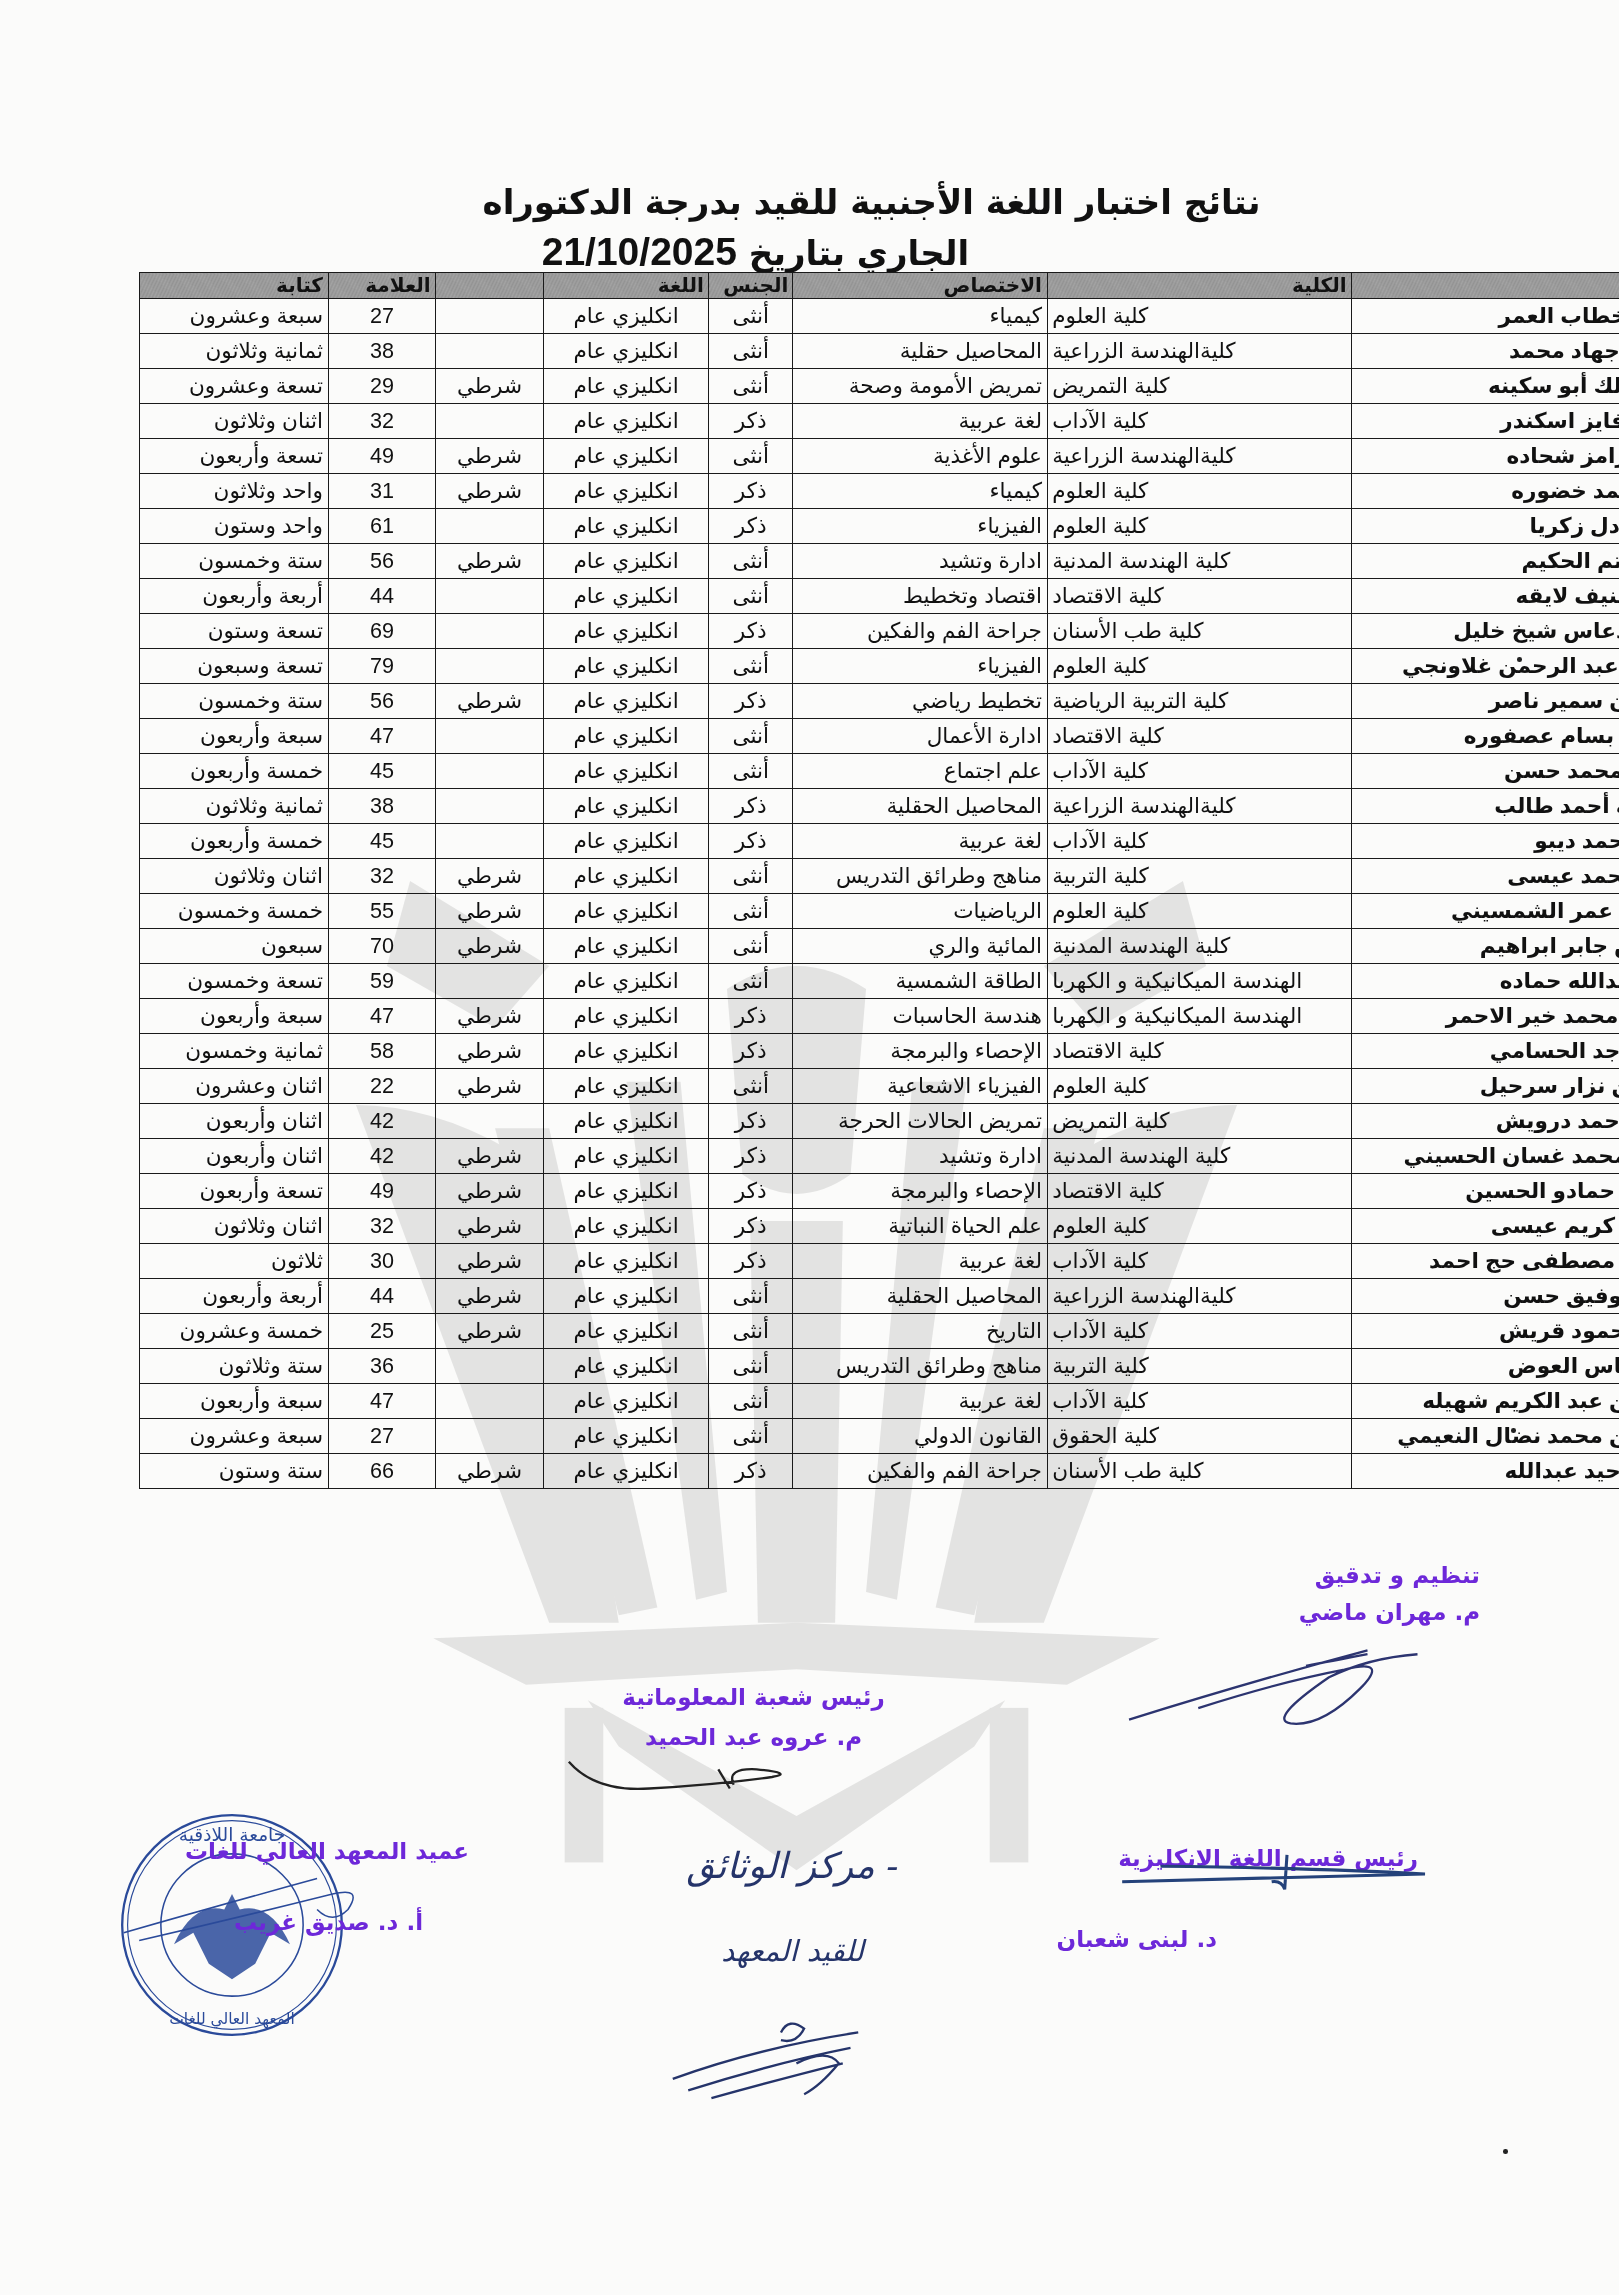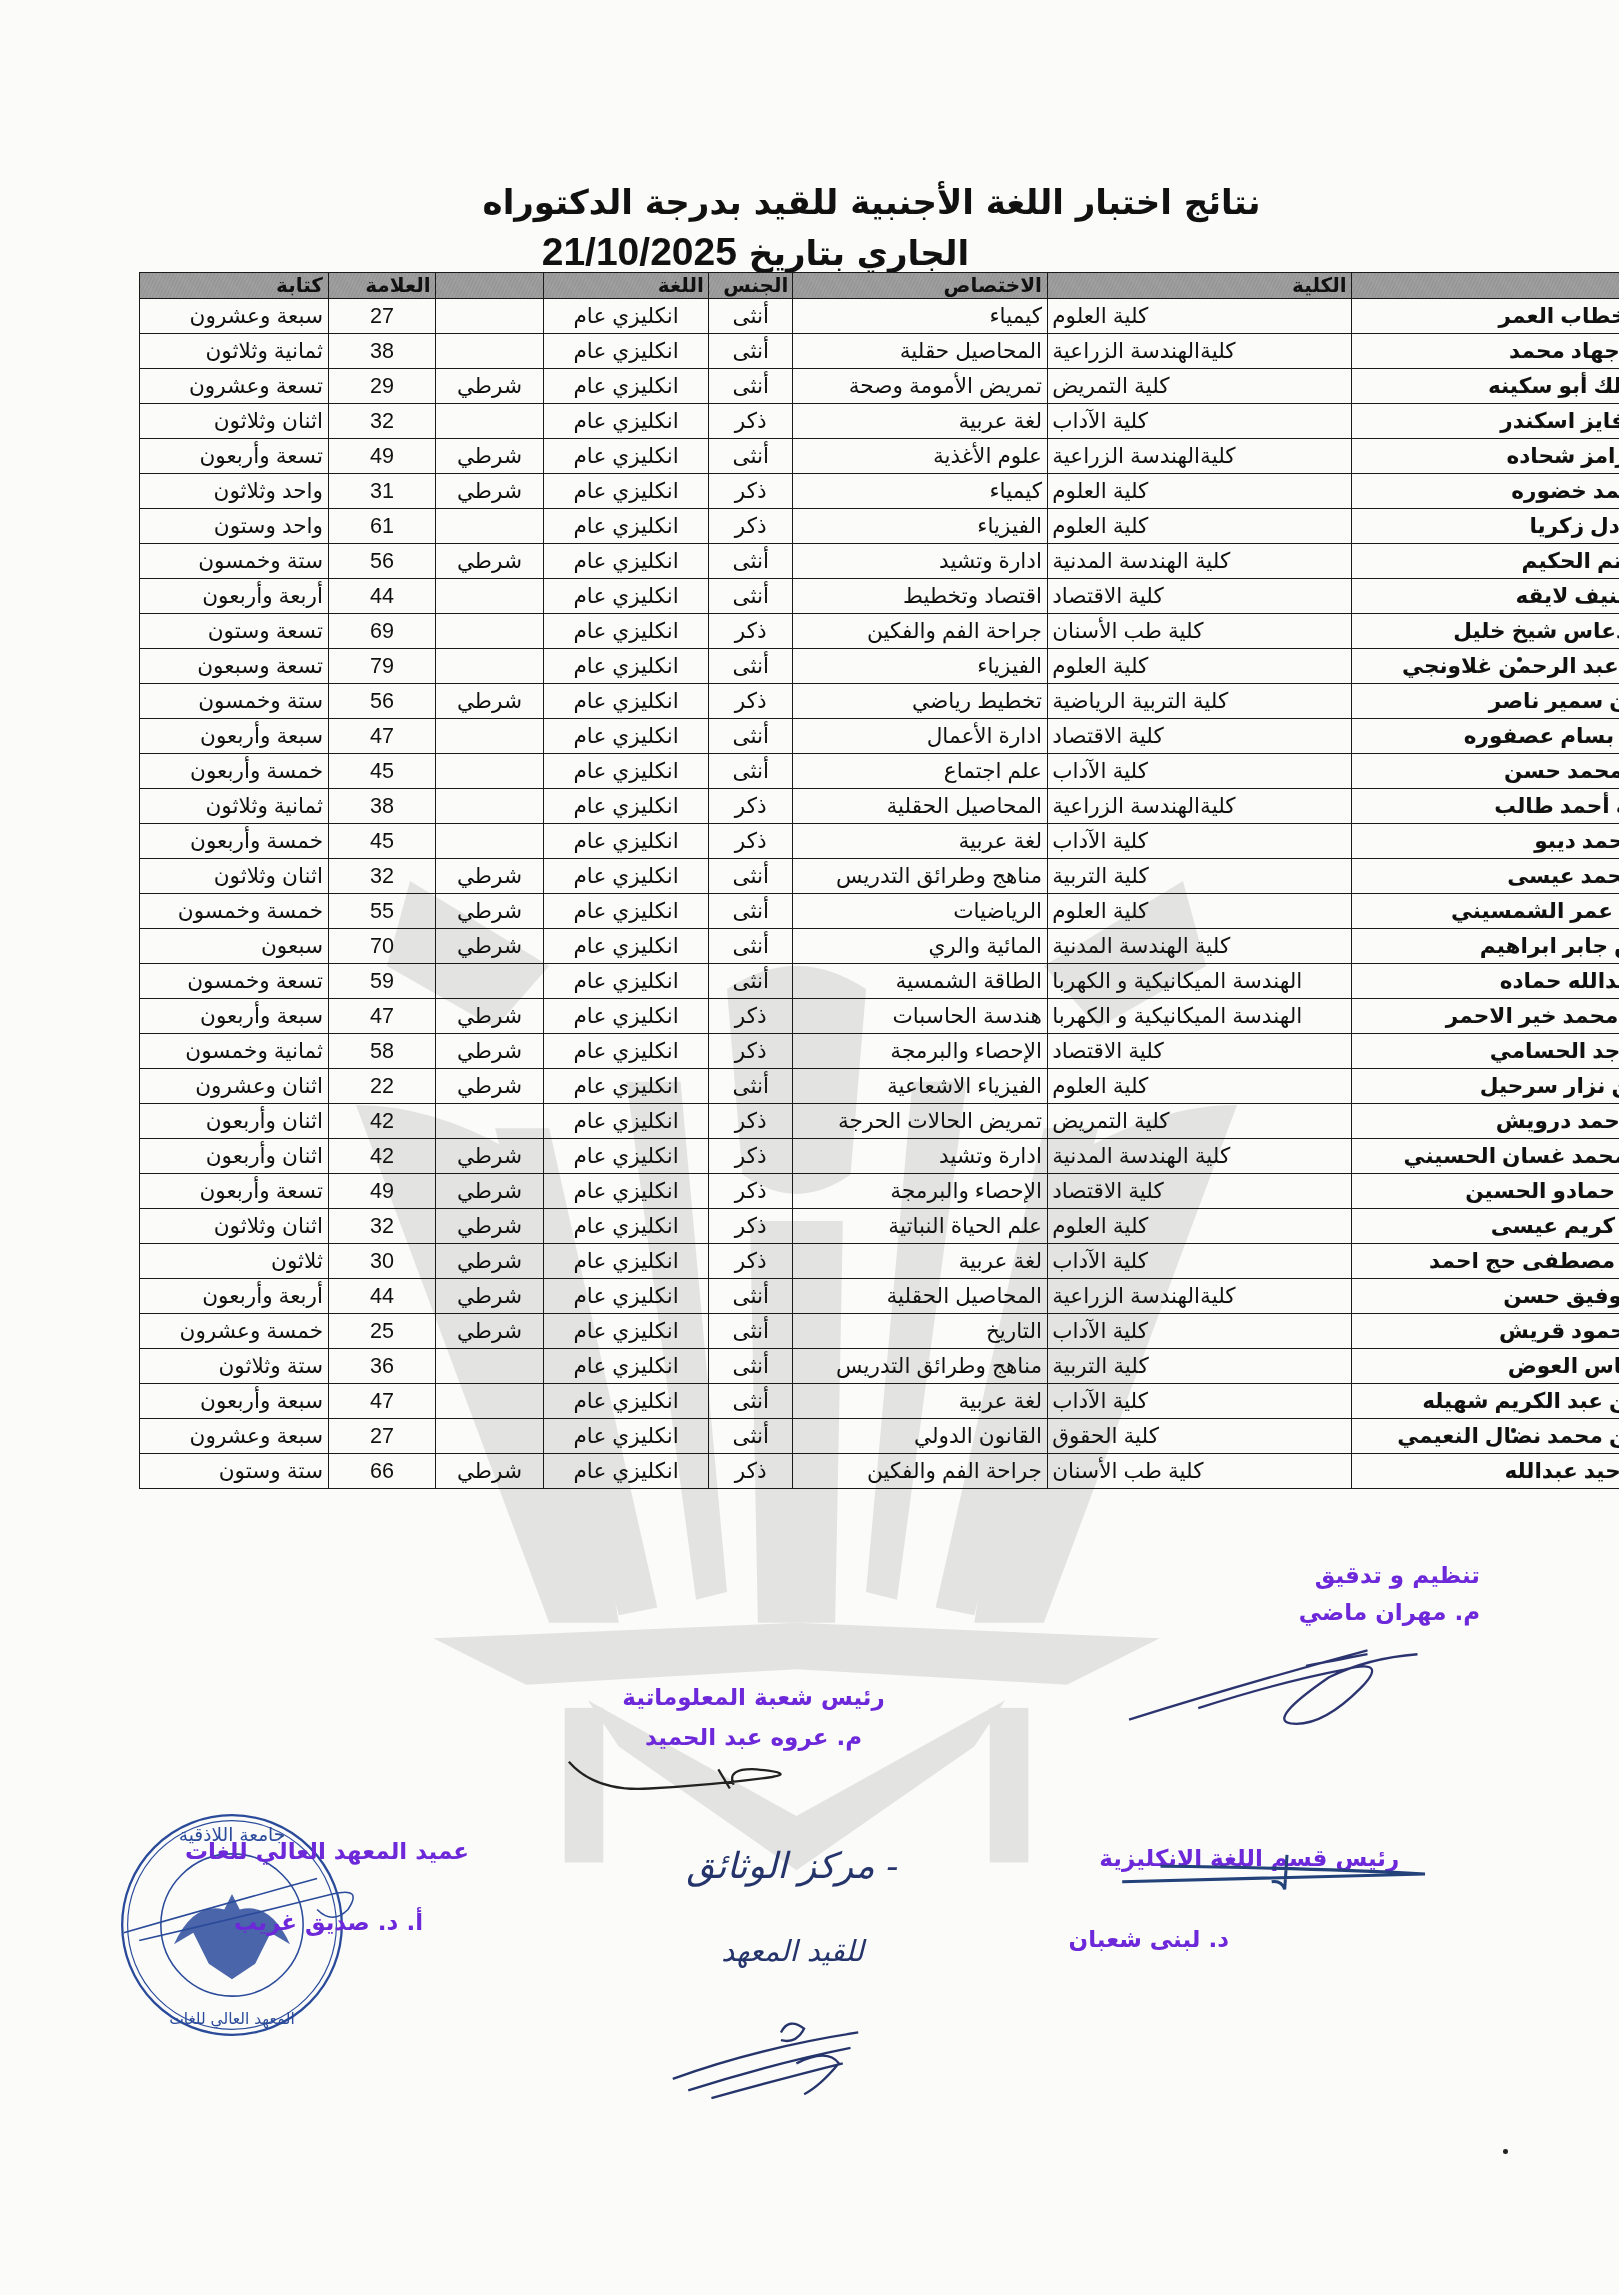--- a/index.html
+++ b/index.html
@@ -54,21 +54,21 @@
     th.c-mark, td.c-mark { width: 66px; text-align: center; font-size: 28px; }
     th.c-word, td.c-word { width: 147px; text-align: right; }
     td.c-num { text-align: left; font-size: 26px; padding-left: 3.1px; }
     td.c-name { font-size: 21.6px; }
     td.c-spec, td.c-fac, td.c-word, td.c-cond, td.c-lang, td.c-gen { font-size: 20px; }
 
     .sig-block { position: absolute; font-family: "DejaVu Sans", sans-serif; font-weight: bold; color: #6d28d9; }
     .sig-block div { white-space: nowrap; }
     .org { right: 139px; top: 1557px; text-align: right; font-size: 23px; line-height: 37px; }
     .info { left: 572px; top: 1677px; width: 363px; text-align: center; font-size: 23px; line-height: 40px; }
-    .eng { right: 189px; top: 1839px; text-align: center; font-size: 23px; line-height: 39px; }
+    .eng { right: 201px; top: 1839px; text-align: right; font-size: 23px; line-height: 39px; }
     .eng .name { margin-top: 42px; margin-right: 201px; }
     .dean { left: 185px; top: 1832px; text-align: right; font-size: 23px; line-height: 39px; }
     .dean .name { margin-top: 32px; margin-right: 46px; }
     .handwriting {
       position: absolute; left: 611px; top: 1839px; width: 363px; text-align: center;
       font-family: "DejaVu Serif", serif; font-style: italic; color: #25346a; font-size: 36px; line-height: 54px;
     }
     .handwriting .line3 { margin-top: 31px; font-size: 29px; }
     .dot { position: absolute; width: 4.6px; height: 4.6px; background: #222; border-radius: 50%; }
     svg.ink { position: absolute; overflow: visible; pointer-events: none; }

